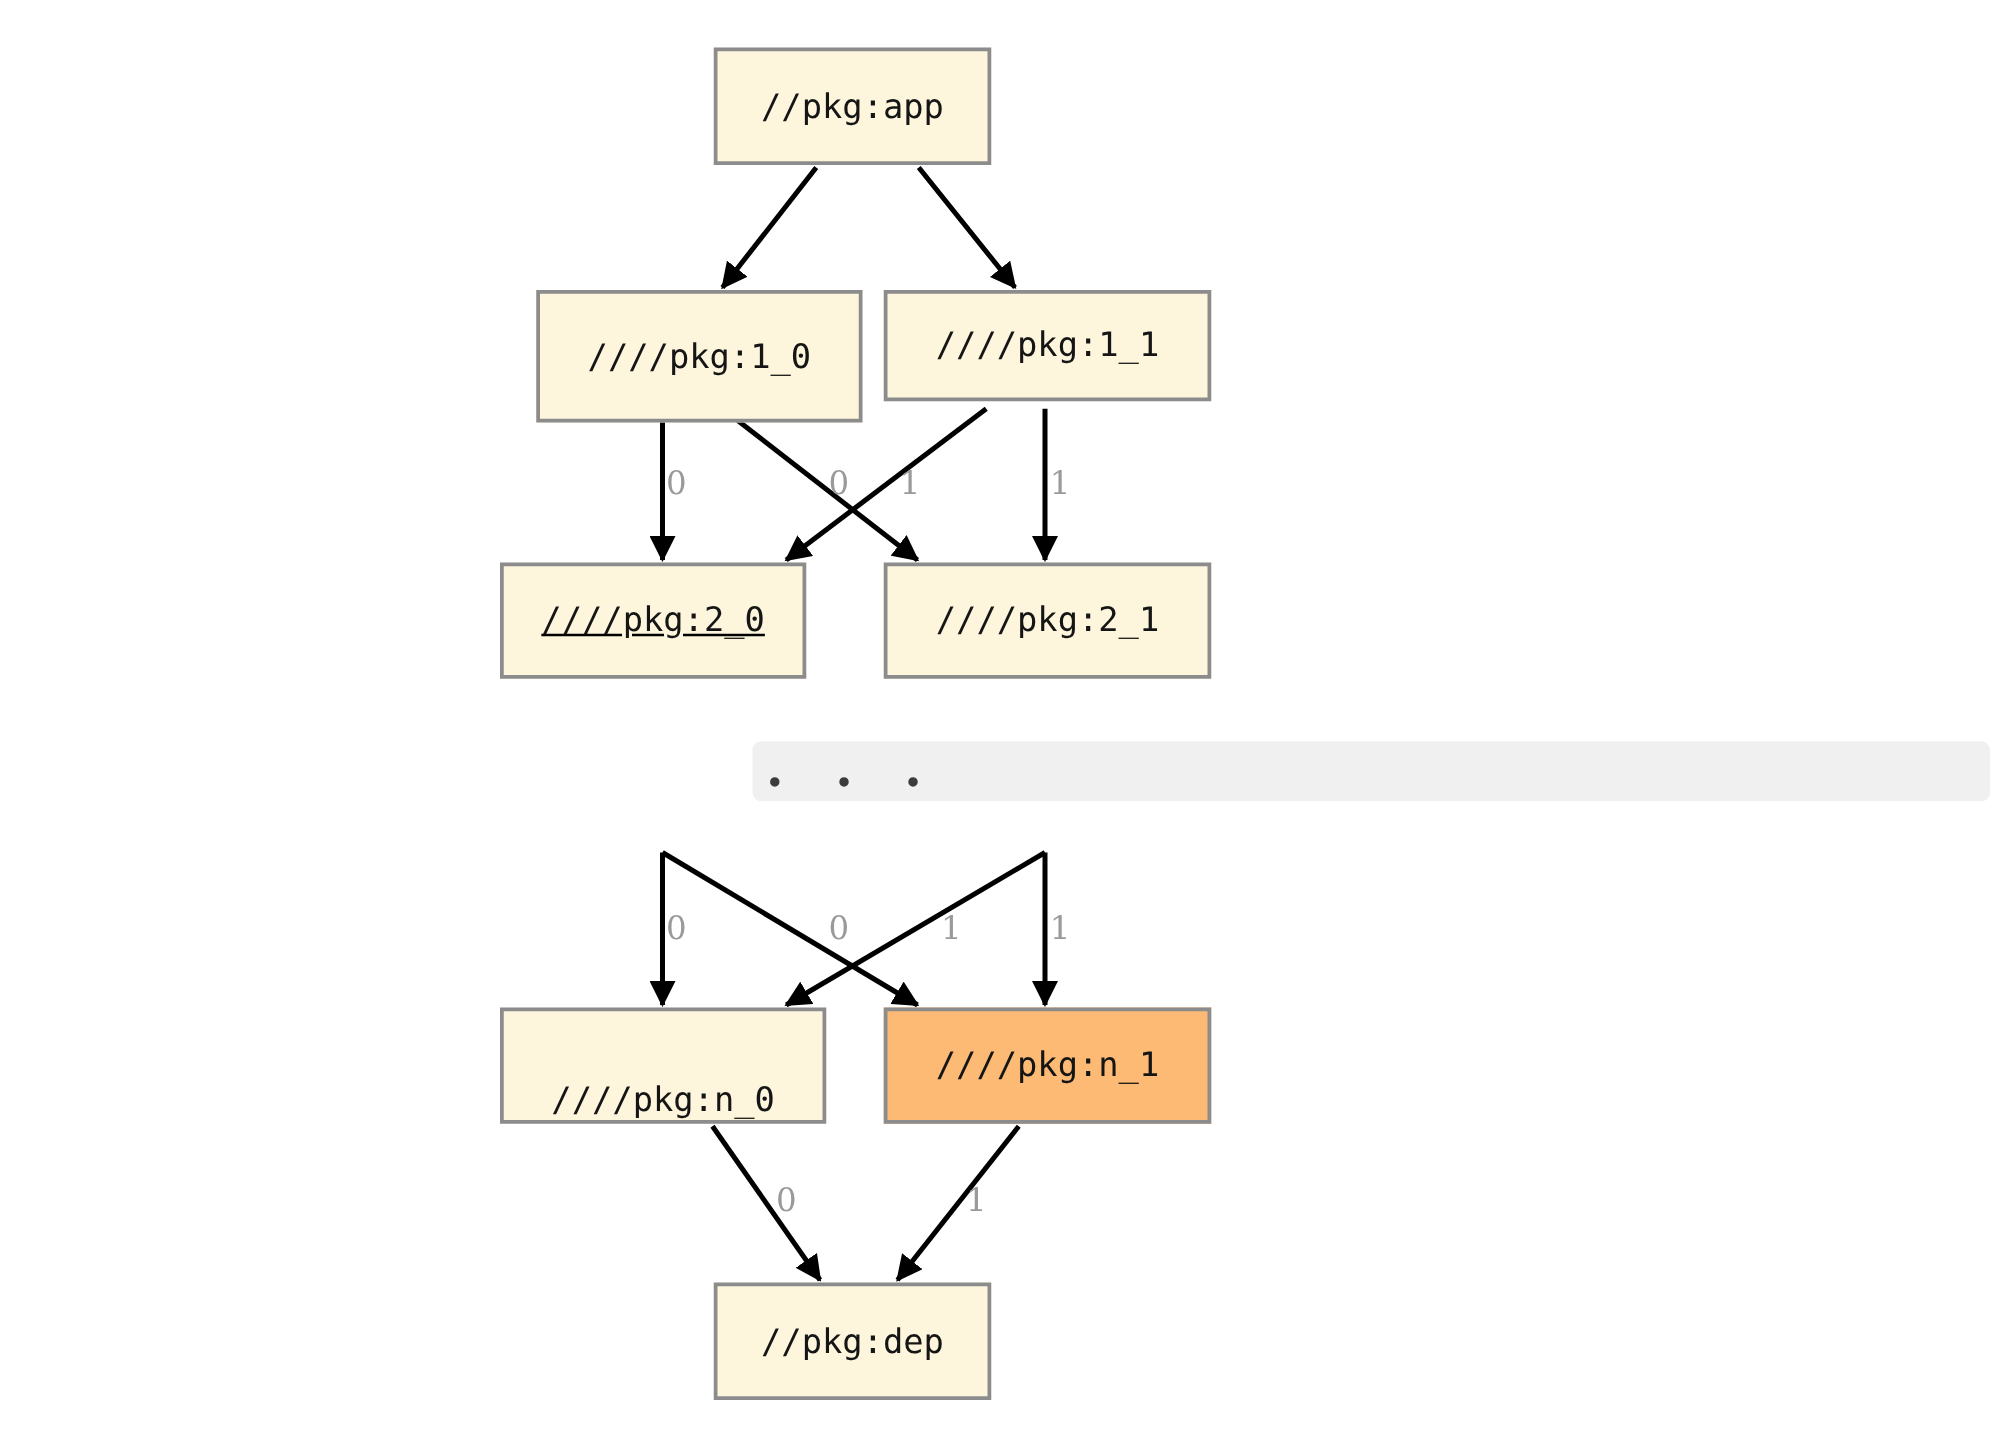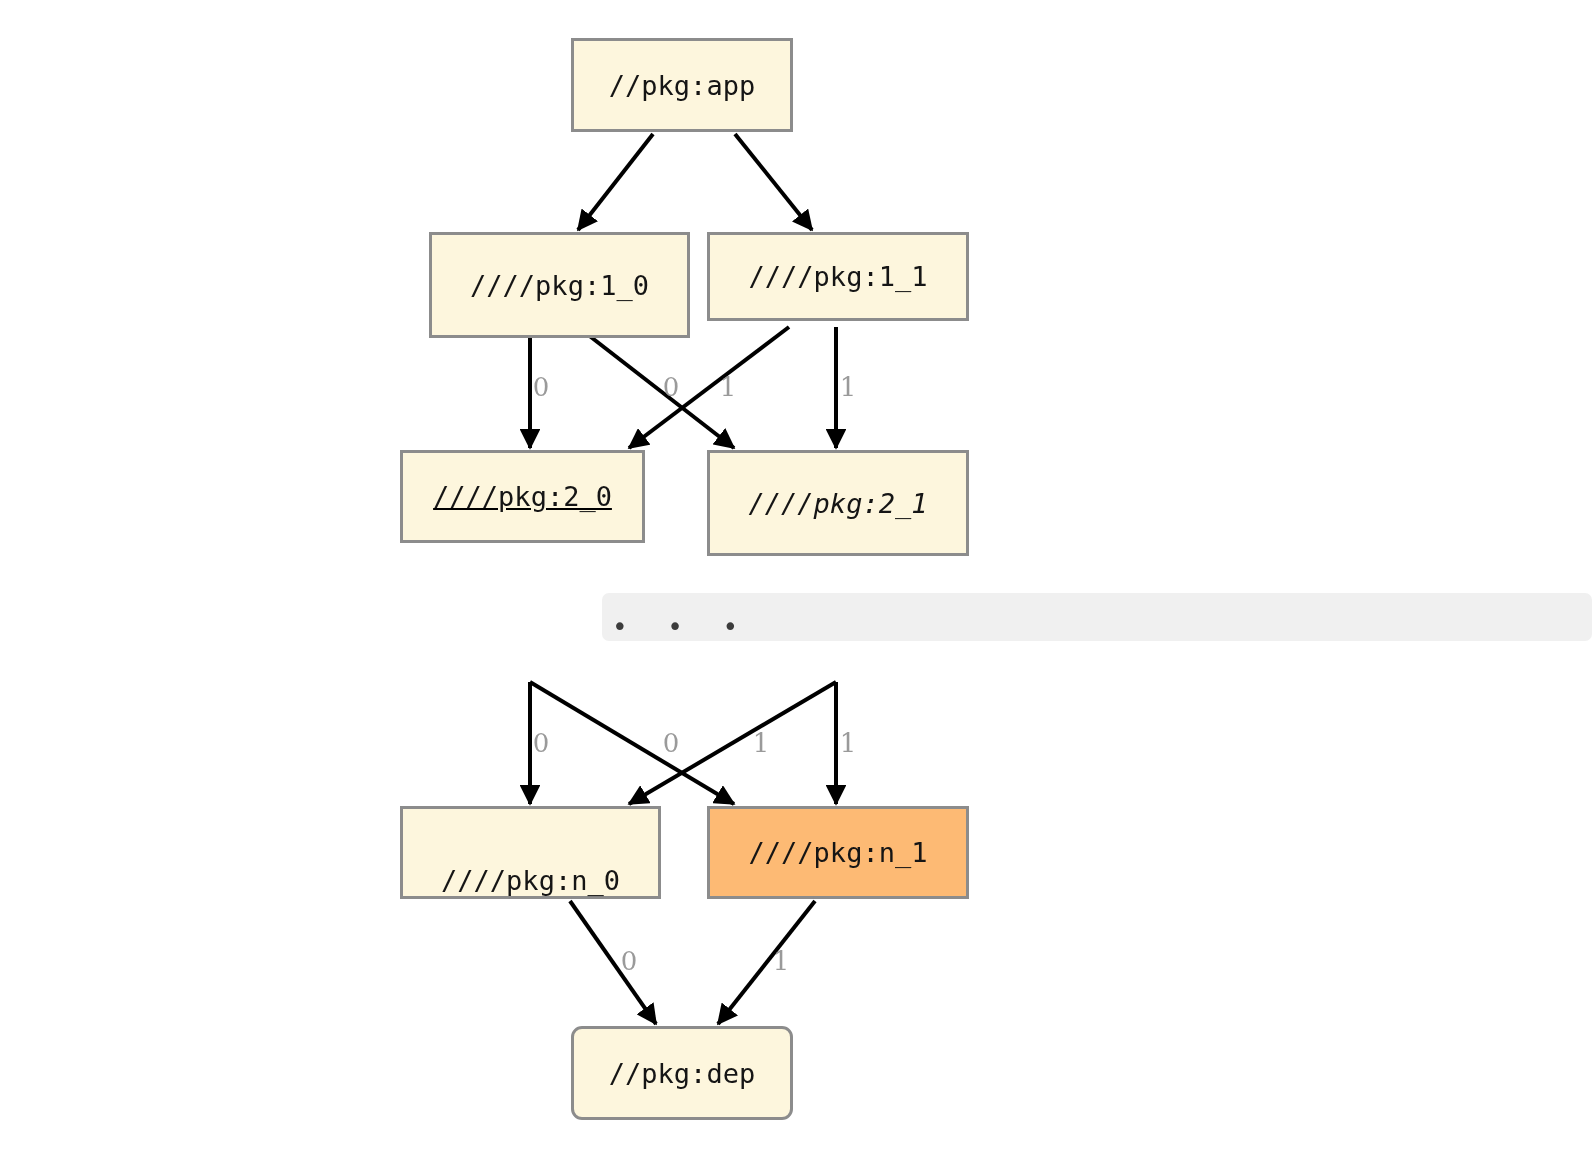--- a/index.html
+++ b/index.html
@@ -99,30 +99,30 @@
       </div>
       <div class="node-box" style="left: 400px; top: 232px; width: 261px; height: 106px; background: rgb(253, 246, 221); border-color: rgb(140, 140, 140); margin-left: 29px;">
         <span class="node-label">////pkg:1_0</span>
       </div>
       <div class="node-box" style="left: 707px; top: 232px; width: 262px; height: 89px; background: rgb(253, 246, 221); border-color: rgb(140, 140, 140);">
         <span class="node-label">////pkg:1_1</span>
       </div>
       <div class="node-box" style="left: 400px; top: 450px; width: 245px; height: 93px; background: rgb(253, 246, 221); border-color: rgb(140, 140, 140); text-decoration: underline;">
         <span class="node-label">////pkg:2_0</span>
       </div>
-      <div class="node-box" style="left: 707px; top: 450px; width: 262px; height: 106px; background: rgb(253, 246, 221); border-color: rgb(140, 140, 140); font-style: italic;">
+      <div class="node-box" style="left: 707px; top: 450px; width: 262px; height: 93px; background: rgb(253, 246, 221); border-color: rgb(140, 140, 140);">
         <span class="node-label">////pkg:2_1</span>
       </div>
       <div class="node-box" style="left: 400px; top: 806px; width: 261px; height: 93px; background: rgb(253, 246, 221); border-color: rgb(140, 140, 140); align-items: flex-end;">
         <span class="node-label">////pkg:n_0</span>
       </div>
       <div class="node-box" style="left: 707px; top: 806px; width: 262px; height: 93px; background: #fdba74; border-color: rgb(140, 140, 140);">
         <span class="node-label">////pkg:n_1</span>
       </div>
-      <div class="node-box" style="left: 571px; top: 1026px; width: 222px; height: 94px; background: rgb(253, 246, 221); border-color: rgb(140, 140, 140); border-radius: 11px;">
+      <div class="node-box" style="left: 571px; top: 1026px; width: 222px; height: 94px; background: rgb(253, 246, 221); border-color: rgb(140, 140, 140);">
         <span class="node-label">//pkg:dep</span>
       </div>
     </div>
   <div id="labels-layer">
       <span class="edge-label" style="left: 541px; top: 387px; color: rgb(154, 154, 154);">0</span>
       <span class="edge-label" style="left: 671px; top: 387px; color: rgb(154, 154, 154);">0</span>
       <span class="edge-label" style="left: 728px; top: 387px; color: rgb(154, 154, 154);">1</span>
       <span class="edge-label" style="left: 848px; top: 387px; color: rgb(154, 154, 154);">1</span>
       <span class="edge-label" style="left: 541px; top: 743px; color: rgb(154, 154, 154);">0</span>
       <span class="edge-label" style="left: 671px; top: 743px; color: rgb(154, 154, 154);">0</span>

